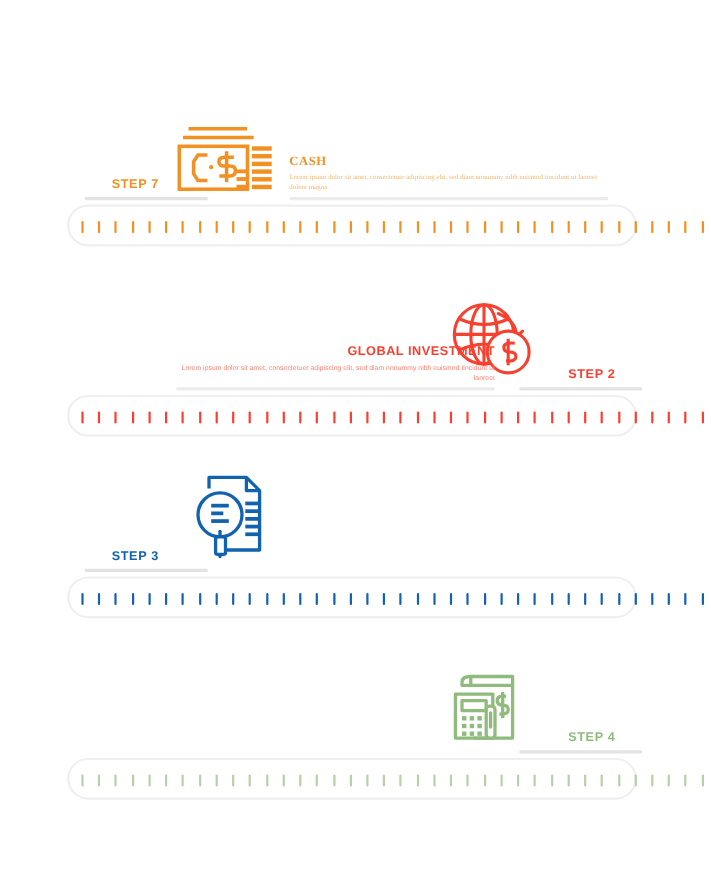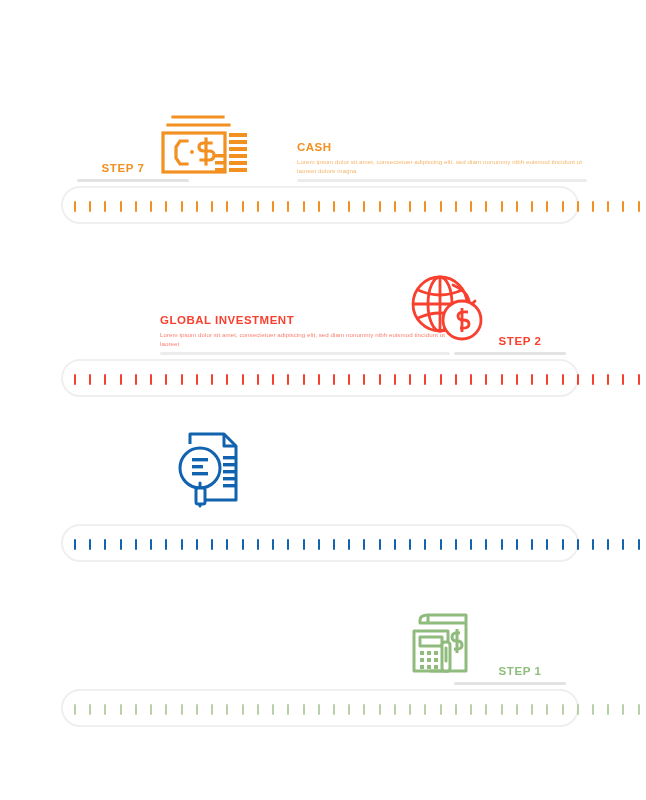--- a/index.html
+++ b/index.html
@@ -23,21 +23,21 @@
 
   
   .step-label-wrap {
     position: absolute;
     bottom: 0;
     width: 132px;
     text-align: center;
     padding-bottom: 7px;
   }
   .step-label-wrap.left  { left: 57px;  }
-  .step-label-wrap.right { right: 60px; margin-top: 25px; }
+  .step-label-wrap.right { right: 42px; margin-top: 25px; }
   .step-label {
     font-size: 11.5px;
     font-weight: bold;
     letter-spacing: 0.6px;
     line-height: 14px;
     font-family: "Liberation Sans", sans-serif;
   }
   .step-underline {
     position: absolute;
     bottom: 0;
@@ -61,21 +61,21 @@
   .icon-wrap svg { display: block; }
 
   
   .text-col {
     position: absolute;
     bottom: 0;
     width: 290px;
     padding-bottom: 7px;
   }
   .text-col.align-left  { text-align: left;  }
-  .text-col.align-right { }
+  .text-col.align-right { text-align: right; }
   .text-title {
     font-size: 11.5px;
     font-weight: bold;
     letter-spacing: 0.5px;
     line-height: 14px;
     margin-bottom: 3px;
   }
   .text-body {
     font-size: 6.2px;
     line-height: 9px;
@@ -174,21 +174,21 @@
             <rect x="70" y="40" width="18" height="4"></rect>
             <rect x="70" y="47" width="18" height="4"></rect>
             <rect x="70" y="54" width="18" height="4"></rect>
             <rect x="56" y="40" width="11" height="3.5"></rect>
             <rect x="56" y="47" width="11" height="3.5"></rect>
             <rect x="56" y="54" width="11" height="3.5"></rect>
           </g>
         </svg>
       </div>
 
-      <div class="text-col align-left" style="left:297px;">
+      <div class="text-col align-left" style="left:263px;font-family:Liberation Serif, serif;">
         <div class="text-title" style="color:#F29021;">CASH</div>
         <div class="text-body" style="color:#F5B66C;">Lorem ipsum dolor sit amet, consectetuer adipiscing elit, sed diam nonummy nibh euismod tincidunt ut laoreet dolore magna</div>
         <div class="text-underline"></div>
       </div>
 
     </div>
 
     <div class="track-wrap">
       <div class="track"></div>
       <div class="ticks">
@@ -309,20 +309,24 @@
           <div class="tick" style="background: rgb(248, 64, 47);"></div>
           <div class="tick" style="background: rgb(248, 64, 47);"></div>
           <div class="tick" style="background: rgb(248, 64, 47);"></div>
         </div>
     </div>
   </div>
 
   <div class="step-block" style="top:420px;">
     <div class="step-row">
 
+      <div class="step-label-wrap left">
+        <div class="step-label" style="color:#1162AF;">STEP 3</div>
+        <div class="step-underline"></div>
+      </div>
 
       <div class="icon-wrap" style="left:163px; bottom:8px;">
         <svg width="70" height="82" viewBox="0 0 70 82">
           <g stroke="#1162AF" stroke-width="3" fill="none" stroke-linejoin="round">
             <path d="M14 14 L14 4 L48 4 L60 16 L60 70 L22 70"></path>
             <path d="M48 4 L48 16 L60 16"></path>
             <circle cx="24" cy="38" r="20" fill="#ffffff"></circle>
             <line x1="24" y1="53" x2="24" y2="76" stroke-linecap="round"></line>
             <rect x="20" y="58" width="9" height="16" rx="2" fill="#ffffff"></rect>
           </g>
@@ -384,21 +388,21 @@
           <div class="tick" style="background: rgb(17, 98, 175);"></div>
           <div class="tick" style="background: rgb(17, 98, 175);"></div>
         </div>
     </div>
   </div>
 
   <div class="step-block" style="top:585px;">
     <div class="step-row">
 
       <div class="step-label-wrap right">
-        <div class="step-label" style="color:#8FBC7D;">STEP 1</div>
+        <div class="step-label" style="color:#8FBC7D;">STEP 4</div>
         <div class="step-underline"></div>
       </div>
 
       <div class="icon-wrap" style="left:400px; bottom:8px;">
         <svg width="76" height="68" viewBox="0 0 76 68">
           <g stroke="#8FBC7D" stroke-width="3" fill="none" stroke-linejoin="round">
             <path d="M18 14 L18 6 L56 6 L56 62 L20 62"></path>
             <path d="M18 6 Q10 6 10 11 L10 14 L56 14"></path>
             <rect x="4" y="22" width="34" height="40"></rect>
             <rect x="10" y="28" width="22" height="9"></rect>

